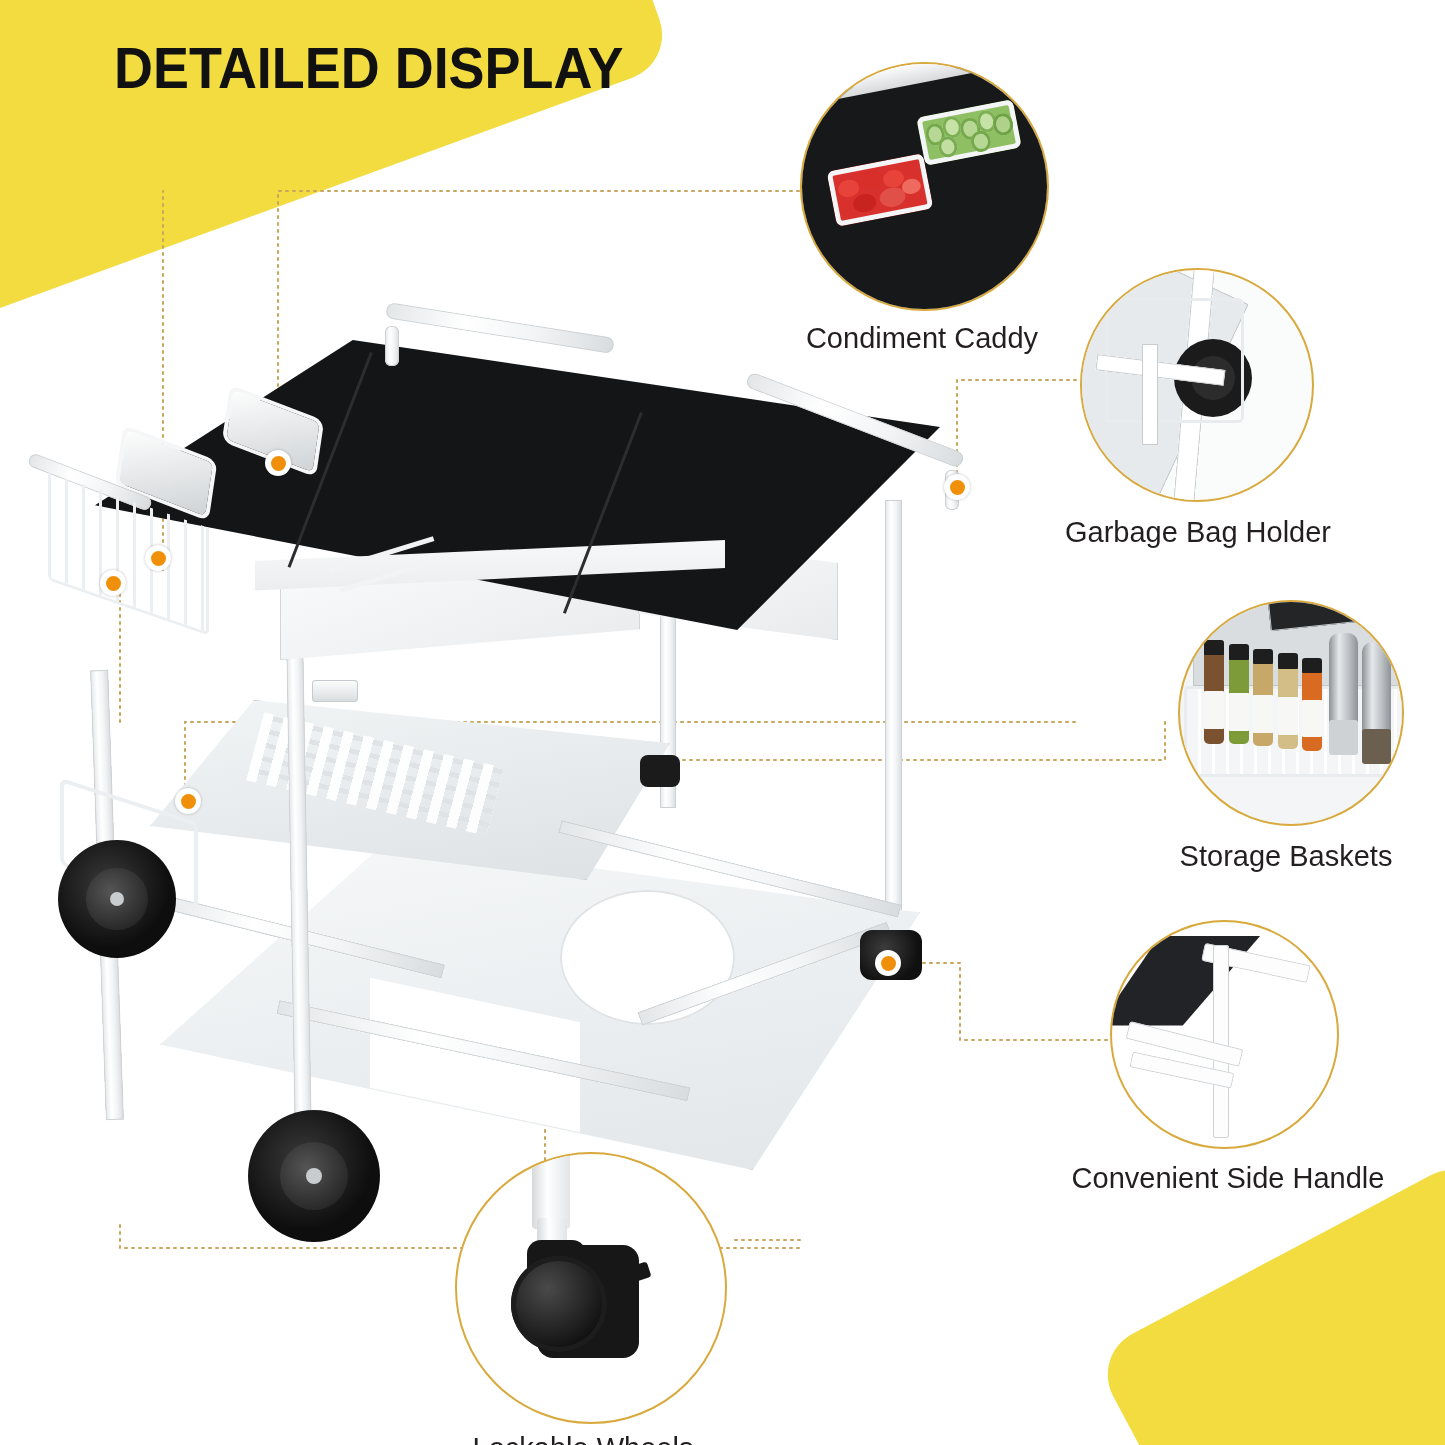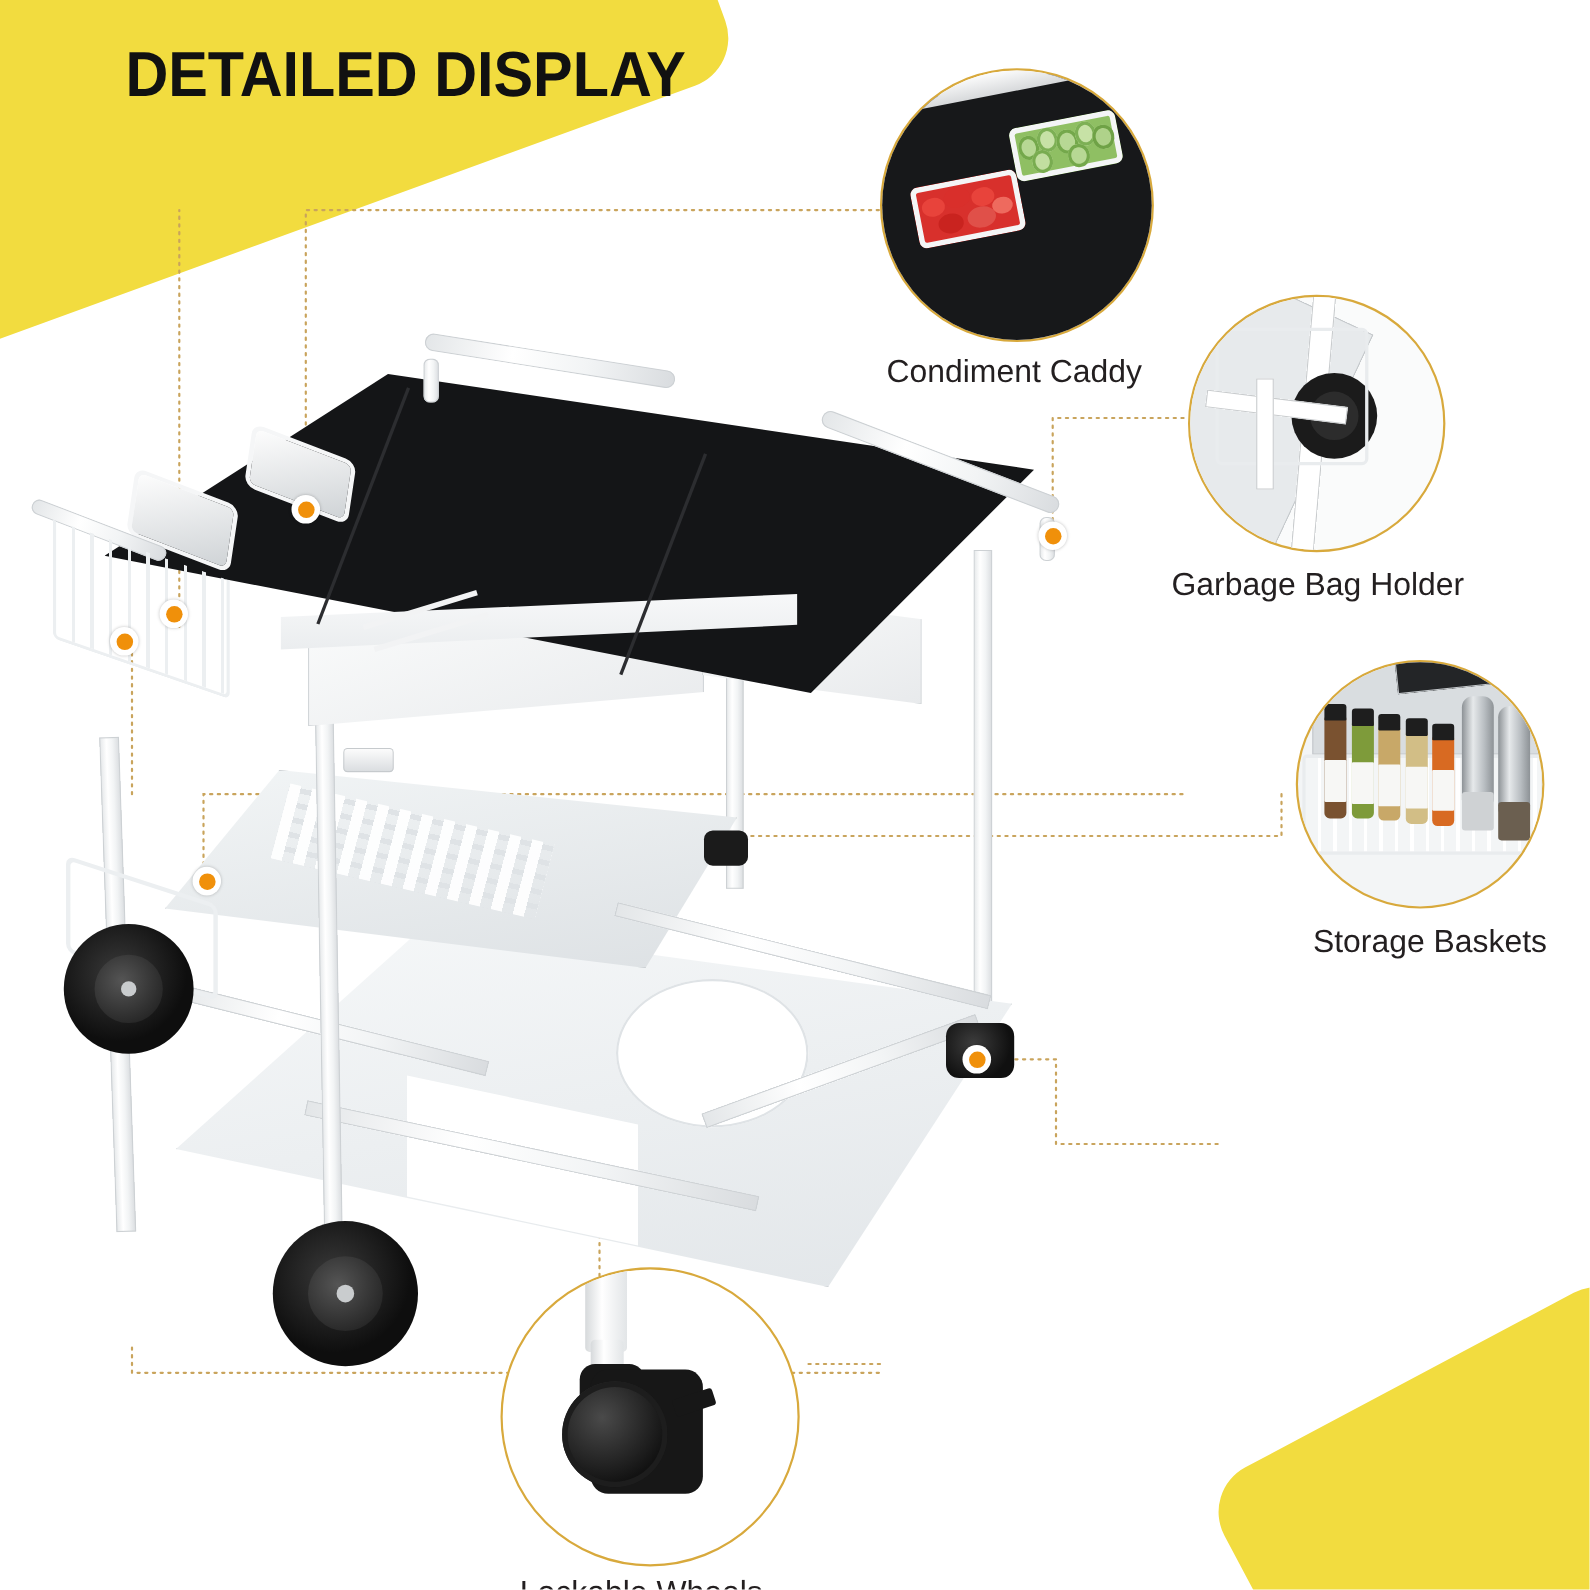--- a/index.html
+++ b/index.html
@@ -343,23 +343,34 @@
 
       <div class="bottle" style="left:55%;top:30%;width:9%;height:37%;background:#D86A22;"></div>
       <div class="cap" style="left:55%;top:25%;width:9%;height:7%;"></div>
       <div class="bottle-label" style="left:55%;top:44%;width:9%;height:17%;"></div>
 
       <div class="grinder" style="left:67%;top:14%;width:13%;height:44%;"></div>
       <div class="grinder-glass" style="left:67%;top:53%;width:13%;height:16%;background:#cfd2d4;"></div>
       <div class="grinder" style="left:82%;top:18%;width:13%;height:44%;"></div>
       <div class="grinder-glass" style="left:82%;top:57%;width:13%;height:16%;"></div>
     </div>
-    <div class="callout-label" style="top:240px;left:122px;text-align:right;">Storage Baskets</div>
-  </div>
-
+    <div class="callout-label" style="top:240px;left:108px;text-align:right;">Storage Baskets</div>
+  </div>
+
+  <div class="callout" style="left:1110px;top:920px;width:260px;height:290px;">
+    <div class="bubble" style="width:225px;height:225px;">
+      <div class="sh-black" style="left:-6%;top:6%;width:72%;height:40%;
+                  clip-path:polygon(38% 0%, 100% 0%, 52% 100%, 0% 100%);"></div>
+      <div class="sh-bar" style="left:40%;top:14%;width:48%;height:8%;transform:rotate(12deg);"></div>
+      <div class="sh-bar" style="left:45%;top:10%;width:7%;height:86%;"></div>
+      <div class="sh-bar" style="left:6%;top:50%;width:52%;height:8%;transform:rotate(14deg);"></div>
+      <div class="sh-bar" style="left:8%;top:62%;width:46%;height:7%;transform:rotate(12deg);"></div>
+    </div>
+    <div class="callout-label" style="top:242px;left:118px;">Convenient Side Handle</div>
+  </div>
 
 
   <div class="callout" style="left:455px;top:1152px;width:270px;height:290px;">
     <div class="bubble" style="width:268px;height:268px;border-width:2px;">
       <div class="caster-stem" style="left:28%;top:-2%;width:14%;height:30%;"></div>
       <div class="caster-stem" style="left:30%;top:24%;width:11%;height:12%;"></div>
       <div class="caster-body" style="left:26%;top:32%;width:22%;height:16%;"></div>
       <div class="caster-body" style="left:30%;top:34%;width:38%;height:42%;border-radius:16px;"></div>
       <div class="caster-disc" style="left:20%;top:38%;width:36%;height:36%;"></div>
       <div class="caster-body" style="left:58%;top:42%;width:14%;height:6%;border-radius:3px;transform:rotate(-18deg);"></div>

